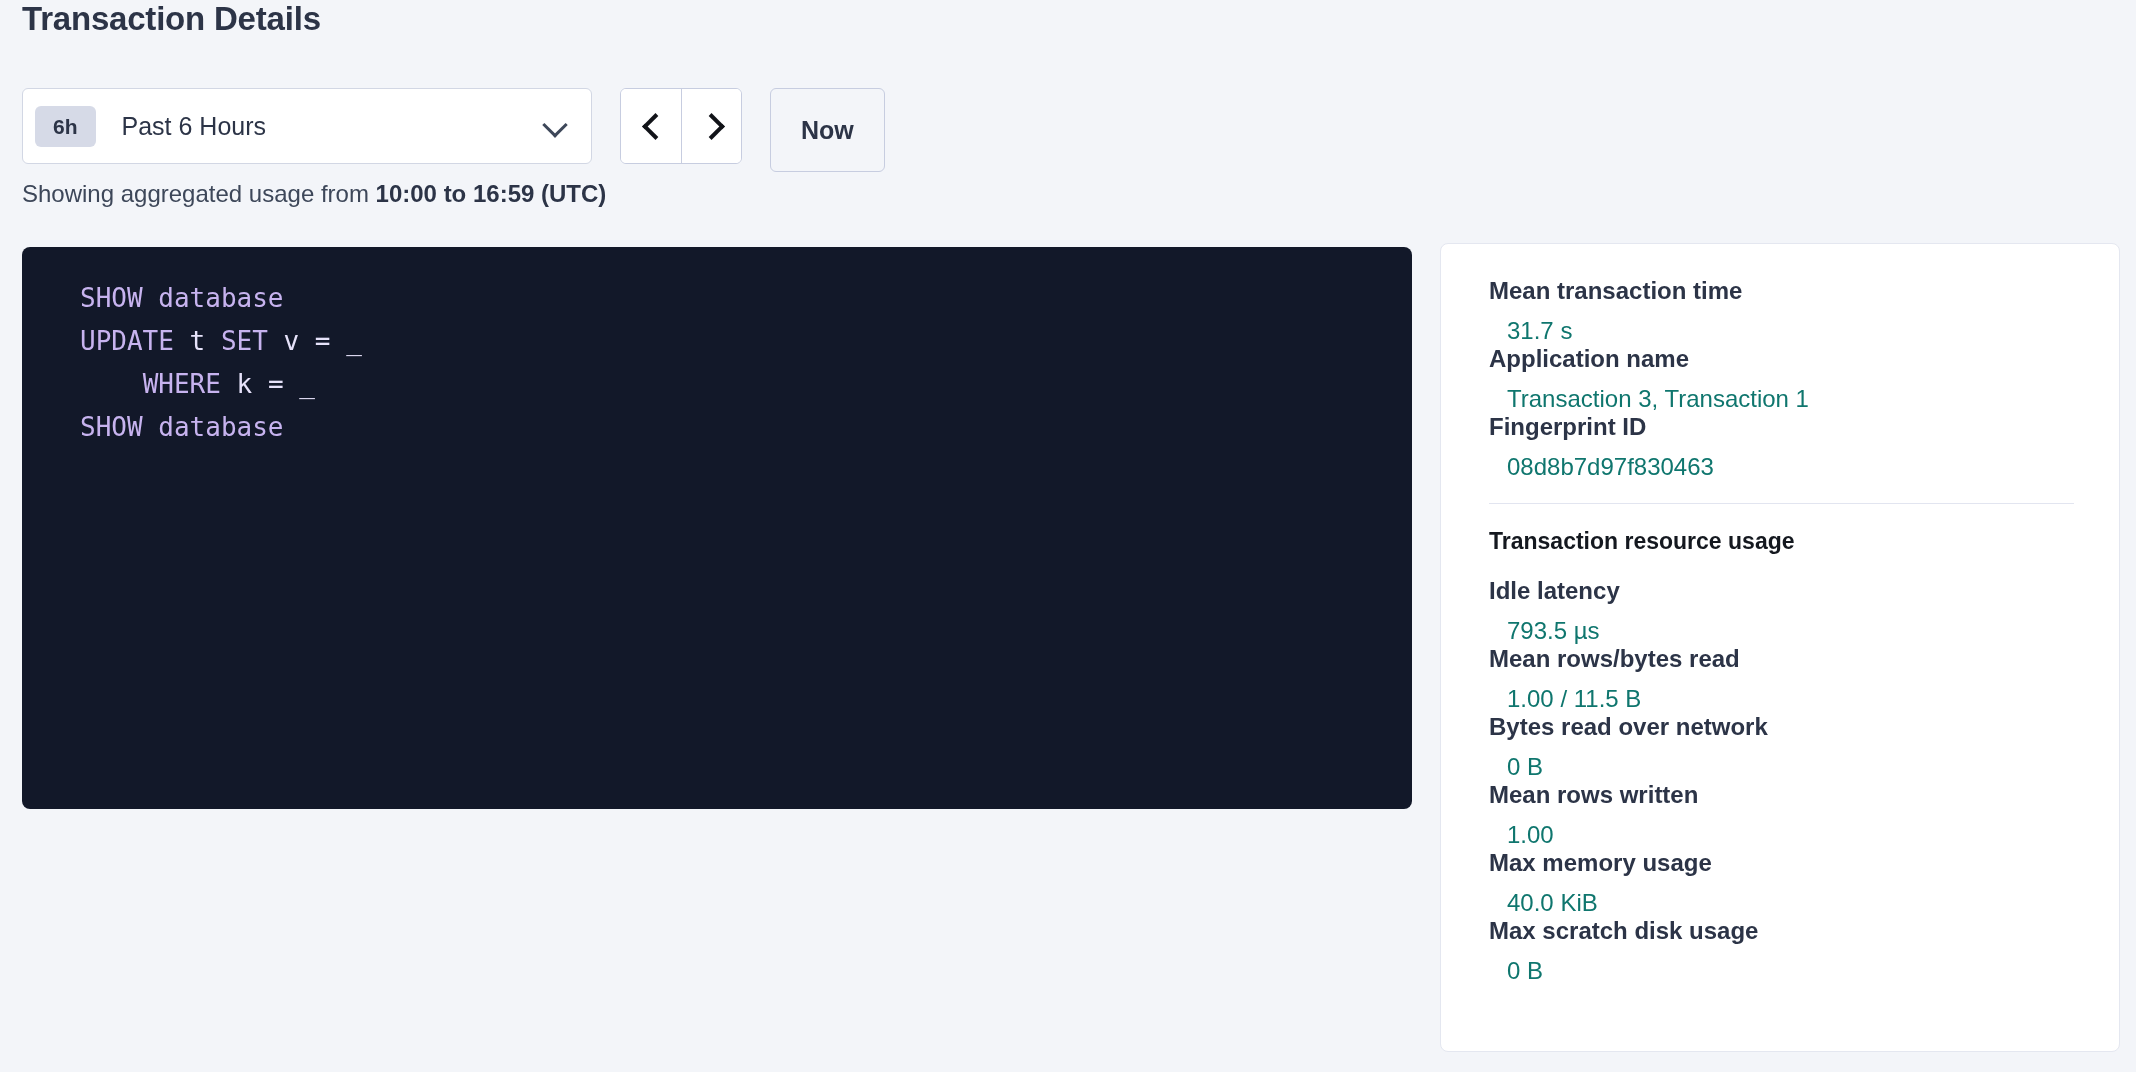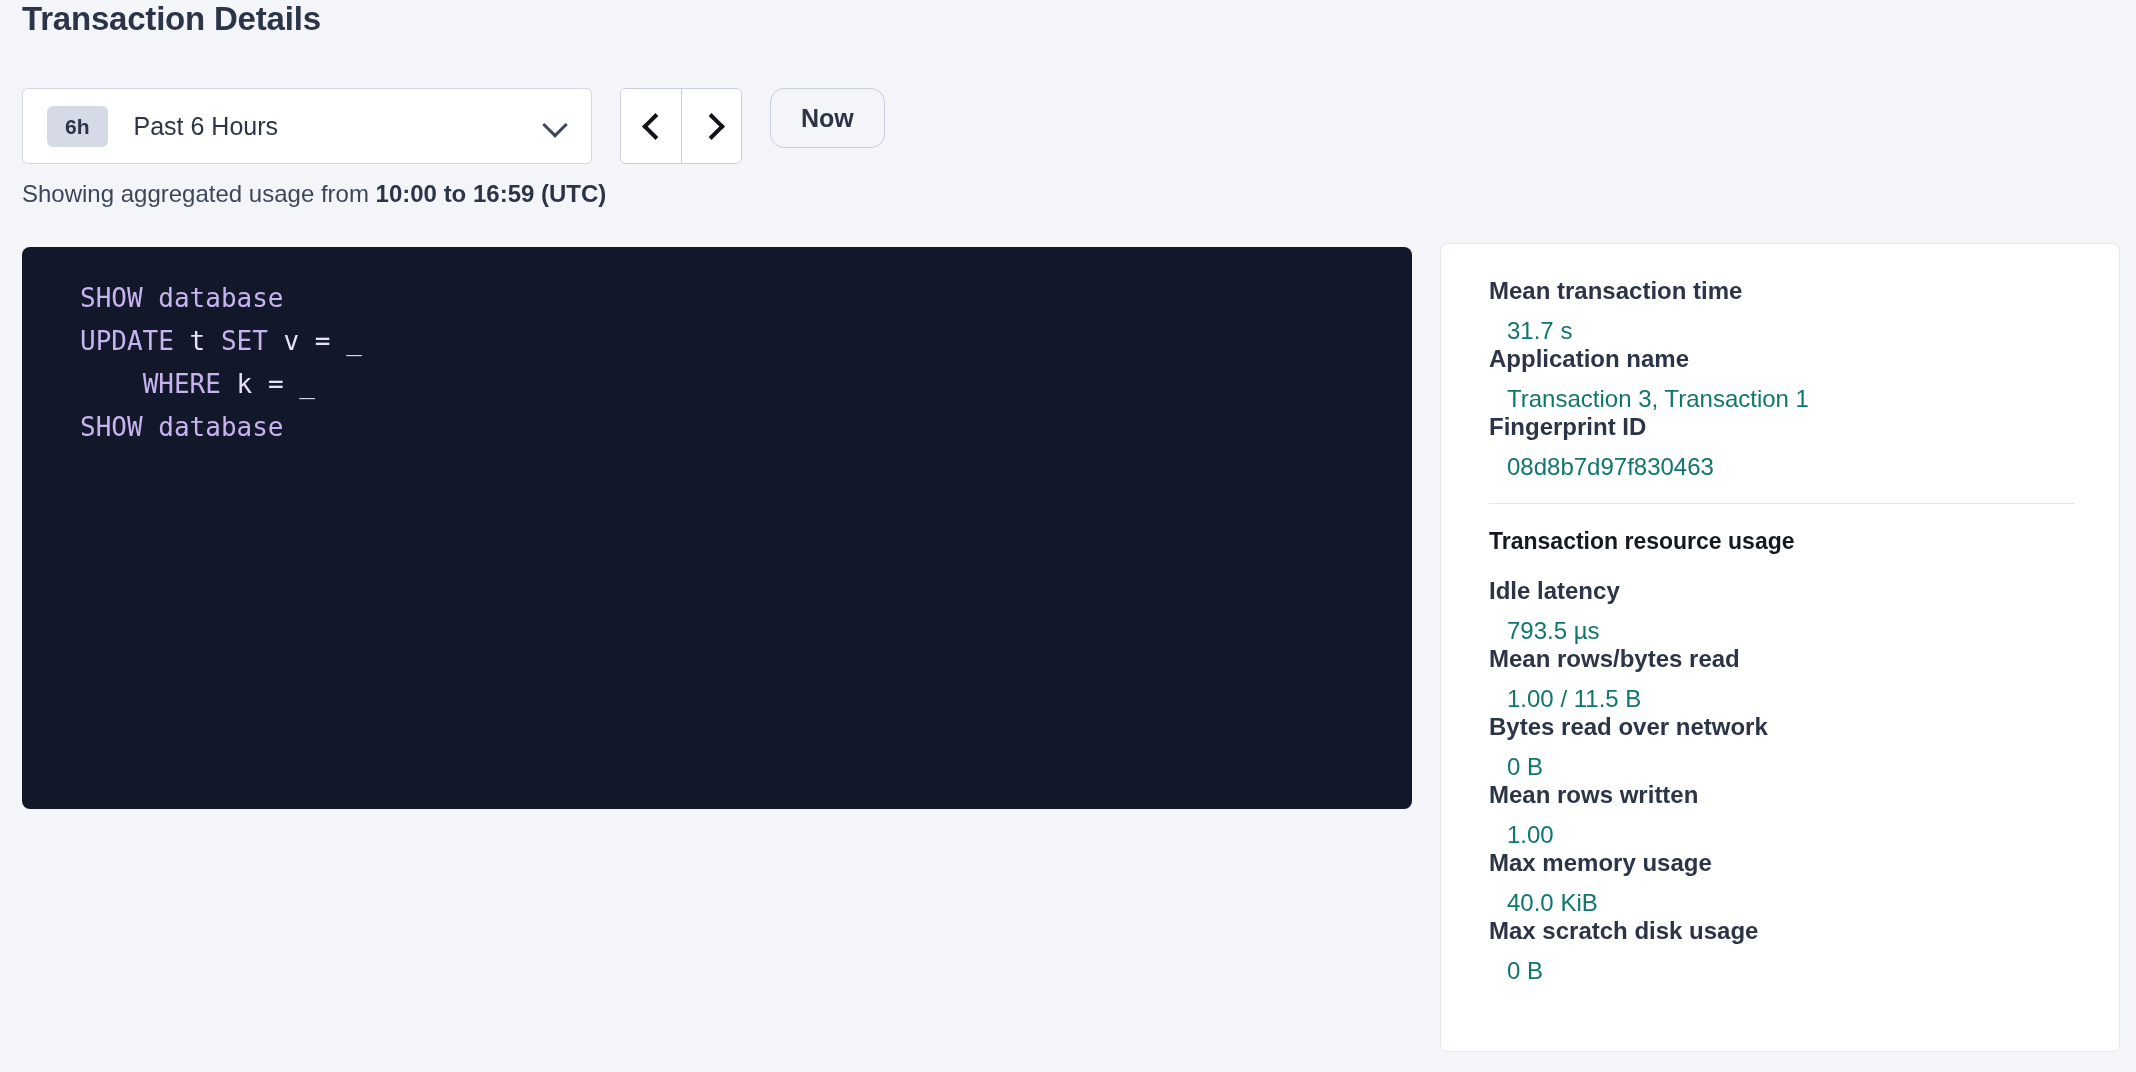--- a/index.html
+++ b/index.html
@@ -41,21 +41,21 @@
   }
 
   .range-select {
     width: 570px;
     height: 76px;
     background: #ffffff;
     border: 1px solid #d2d7e4;
     border-radius: 6px;
     display: flex;
     align-items: center;
-    padding: 0 22px 0 24px;
+    padding: 0 22px 0 12px;
     cursor: pointer;
   }
 
   .range-badge {
     background: #d6dae7;
     color: #2c3447;
     font-size: 21px;
     font-weight: bold;
     border-radius: 6px;
     padding: 10px 18px;
@@ -123,25 +123,25 @@
     width: 15px;
     height: 15px;
     border-top: 4px solid #111318;
     border-right: 4px solid #111318;
   }
   .arrow.left::before  { transform: rotate(-135deg); left: 6px; }
   .arrow.right::before { transform: rotate(45deg);   left: 1px; }
 
   .now-btn {
     margin-left: 28px;
-    height: 60px;
+    height: 84px;
     padding: 0 30px;
     background: transparent;
     border: 1px solid #c7cde0;
-    border-radius: 14px;
+    border-radius: 6px;
     font-family: "Liberation Sans", sans-serif;
     font-size: 25px;
     font-weight: bold;
     color: #2c3447;
     cursor: pointer;
   }
 
   .subtitle {
     position: absolute;
     left: 22px;

